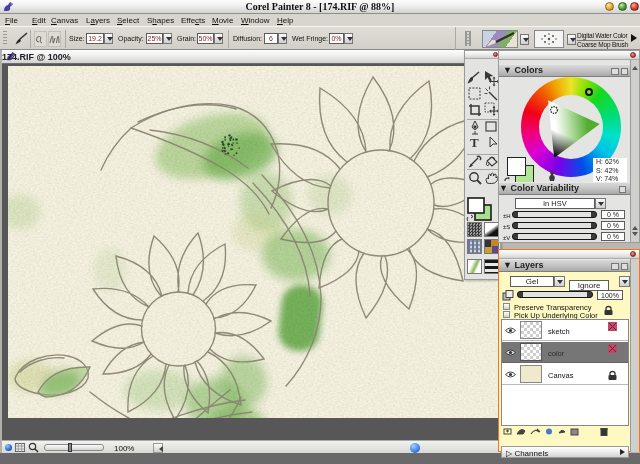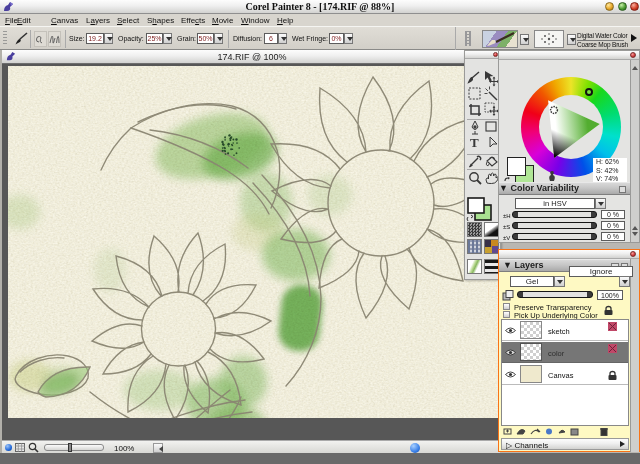--- a/index.html
+++ b/index.html
@@ -21,21 +21,21 @@
       <path d="M8 1 L11 3 L9 5 Z" fill="#7a6fd0"></path>
     </svg>
   <div class="abs" style="left:0;width:640px;top:1px;text-align:center;font-weight:bold;font-size:10px;color:#101010;font-family:'Liberation Serif',serif">Corel Painter 8 - [174.RIF @ 88%]</div>
   <div class="abs" style="left:605px;top:2px;width:9px;height:9px;border-radius:50%;background:radial-gradient(circle at 35% 30%,#ffe9a0,#e8a829 55%,#91600a);border:1px solid #8a6a20"></div>
   <div class="abs" style="left:618px;top:2px;width:9px;height:9px;border-radius:50%;background:radial-gradient(circle at 35% 30%,#c9f0a8,#4f9e35 55%,#1e5c10);border:1px solid #2e6020"></div>
   <div class="abs" style="left:630px;top:2px;width:9px;height:9px;border-radius:50%;background:radial-gradient(circle at 35% 30%,#f6b0a0,#d44028 55%,#7c1408);border:1px solid #842016"></div>
 </div>
 
 <div class="abs" style="left:0;top:14px;width:640px;height:12px;background:#d8d5ce;font-size:8px;color:#111;padding-top:2px">
   <span class="abs" style="left:5px"><u>F</u>ile</span>
-  <span class="abs" style="left:17px"><u>E</u>dit</span>
+  <span class="abs" style="left:32px"><u>E</u>dit</span>
   <span class="abs" style="left:51px"><u>C</u>anvas</span>
   <span class="abs" style="left:86px">L<u>a</u>yers</span>
   <span class="abs" style="left:117px"><u>S</u>elect</span>
   <span class="abs" style="left:147px">S<u>h</u>apes</span>
   <span class="abs" style="left:181px">Effe<u>c</u>ts</span>
   <span class="abs" style="left:212px"><u>M</u>ovie</span>
   <span class="abs" style="left:241px"><u>W</u>indow</span>
   <span class="abs" style="left:277px"><u>H</u>elp</span>
 </div>
 
@@ -99,21 +99,21 @@
   <div class="abs" style="left:577px;top:5px;width:47px;font-size:6.5px;border-bottom:1px solid #777;padding-bottom:1px;white-space:nowrap;letter-spacing:-0.2px">Digital Water Color</div>
   <div class="abs" style="left:577px;top:14px;font-size:6.5px;white-space:nowrap;letter-spacing:-0.2px">Coarse Mop Brush</div>
   <div class="abs" style="left:631px;top:7px;width:0;height:0;border:4.5px solid transparent;border-left:6px solid #111"></div>
 </div>
 
 <div class="abs" style="left:0;top:50px;width:500px;height:403px;background:#575757;border-left:2px solid #b2b0aa;border-right:1px solid #b2b0aa">
   <div class="abs grad-title" style="left:0;top:0;width:500px;height:14px;border-bottom:1px solid #6e6e6e">
     <svg class="abs" style="left:3px;top:1px" width="12" height="11" viewBox="0 0 13 12">
         <path d="M2 10 Q2 5 6 4 L8 1 L11 3 L8 6 Q9 10 5 10 Z" fill="#4a3f9e"></path>
       </svg>
-    <div class="abs" style="left:0;width:500px;top:2px;text-align:center;font-size:9px;font-weight:normal;color:#222">174.RIF @ 100%</div>
+    <div class="abs" style="left:0;width:500px;top:2px;font-size:9px;font-weight:bold;color:#222">174.RIF @ 100%</div>
     <div class="reddot abs" style="left:489px;top:3px"></div>
   </div>
 
   <div class="abs" style="left:6px;top:16px;width:492px;height:352px;background:#f3efda;overflow:hidden">
     <svg width="492" height="352" viewBox="8 66 492 352">
       <defs>
         <filter id="wash" x="-40%" y="-40%" width="180%" height="180%">
             <feGaussianBlur stdDeviation="5"></feGaussianBlur>
           </filter>
         <filter id="wash2" x="-40%" y="-40%" width="180%" height="180%">
@@ -290,20 +290,24 @@
 <div class="abs" style="left:498px;top:50px;width:142px;height:193px;background:#e4e4e2;border:1px solid #9a9a98;font-size:7.5px">
   <div class="grad-title abs" style="left:0;top:0;width:140px;height:9px;border-bottom:1px solid #aaa">
       <div class="reddot abs" style="left:131px;top:1px;width:6px;height:6px"></div>
     </div>
 
   <div class="abs" style="left:131px;top:9px;width:9px;height:182px;background:#cfcfcd;border-left:1px solid #9a9a98"></div>
   <div class="abs" style="left:133px;top:12px;border:3px solid transparent;border-bottom:4px solid #555"></div>
   <div class="abs" style="left:133px;top:172px;border:3px solid transparent;border-bottom:4px solid #555"></div>
   <div class="abs" style="left:133px;top:181px;border:3px solid transparent;border-top:4px solid #555"></div>
 
+  <div class="panelhdr abs" style="left:0;top:13px;width:131px;height:13px"><span style="margin-left:4px">▼ Colors</span>
+    <div class="abs" style="left:112px;top:3px;width:8px;height:7px;border:1px solid #777;background:#ddd"></div>
+    <div class="abs" style="left:122px;top:3px;width:7px;height:7px;border:1px solid #777;background:#ddd"></div>
+  </div>
 
   <div class="abs" style="left:22px;top:26px;width:100px;height:100px;border-radius:50%;background:conic-gradient(from 0deg,#ece428,#7ce000 22deg,#18d81c 40deg,#00dc70 72deg,#00e0cc 102deg,#00c0ea 128deg,#0050e8 162deg,#7800e8 198deg,#d800d8 232deg,#f00078 262deg,#f00018 290deg,#f05800 320deg,#f0a800 340deg,#ece428 360deg)"></div>
   <div class="abs" style="left:40px;top:44px;width:64px;height:64px;border-radius:50%;background:#e4e4e2"></div>
   <svg class="abs" style="left:40px;top:44px" width="64" height="64" viewBox="0 0 64 64">
     <defs>
       <linearGradient id="tri1" gradientUnits="userSpaceOnUse" x1="40" y1="14" x2="14" y2="60">
           <stop offset="0.55" stop-color="#000" stop-opacity="0"></stop>
           <stop offset="1" stop-color="#000"></stop>
         </linearGradient>
       <linearGradient id="tri2" x1="0" y1="0" x2="1" y2="0">
@@ -349,21 +353,21 @@
   <div class="grad-title abs" style="left:0;top:0;width:140px;height:9px;border-bottom:1px solid #aaa">
       <div class="reddot abs" style="left:131px;top:1px;width:6px;height:6px"></div>
     </div>
   <div class="abs" style="left:131px;top:9px;width:9px;height:193px;background:#cfcfcd;border-left:1px solid #9a9a98"></div>
   <div class="panelhdr abs" style="left:0;top:9px;width:131px;height:13px"><span style="margin-left:4px">▼ Layers</span>
     <div class="abs" style="left:112px;top:3px;width:8px;height:7px;border:1px solid #777;background:#ddd"></div>
     <div class="abs" style="left:122px;top:3px;width:7px;height:7px;border:1px solid #777;background:#ddd"></div>
   </div>
   <div class="wbox abs" style="left:11px;top:26px;width:44px;height:11px">Gel</div>
   <div class="drop abs" style="left:55px;top:26px;width:11px;height:11px"></div>
-  <div class="wbox abs" style="left:70px;top:16px;width:64px;height:11px">Ignore</div>
+  <div class="wbox abs" style="left:70px;top:30px;width:40px;height:11px">Ignore</div>
   <div class="drop abs" style="left:120px;top:26px;width:11px;height:11px"></div>
   <svg class="abs" style="left:3px;top:40px" width="12" height="11">
       <rect x="1" y="3" width="7" height="7" fill="#bbb" stroke="#444"></rect>
       <rect x="4" y="0.5" width="7" height="7" fill="#eee" stroke="#444"></rect>
     </svg>
   <div class="slider abs" style="left:18px;top:41px;width:76px;height:7px"></div>
   <div class="wbox abs" style="left:98px;top:40px;width:26px;height:10px;font-size:7px;line-height:9px">100%</div>
   <div class="chk abs" style="left:4px;top:53px"></div>
     <span class="abs" style="left:15px;top:53px">Preserve Transparency</span>
   <div class="chk abs" style="left:4px;top:61px"></div>
@@ -421,17 +425,17 @@
         <path d="M30 7 Q34 1 38 5 M36 2 l3 3" fill="none" stroke-width="1.2"></path>
         <circle cx="48" cy="4.5" r="3" fill="#4a78c8" stroke="none"></circle>
         <path d="M58 6 Q61 1 64 5 Z"></path>
         <rect x="70" y="2" width="7" height="6" fill="#888"></rect>
         <rect x="100" y="1.5" width="6" height="7" fill="#333"></rect>
           <path d="M99 2 h8" stroke-width="1"></path>
       </g>
     </svg>
   </div>
 
-  <div class="abs grad-title" style="left:2px;top:188px;width:128px;height:12px;border:1px solid #999">
+  <div class="abs grad-title" style="left:2px;top:196px;width:128px;height:12px;border:1px solid #999">
     <span class="abs" style="left:4px;top:1.5px;font-size:8px">▷ Channels</span>
     <div class="abs" style="left:118px;top:2px;border:3.5px solid transparent;border-left:5px solid #222"></div>
   </div>
 </div>
 
 </body></html>

